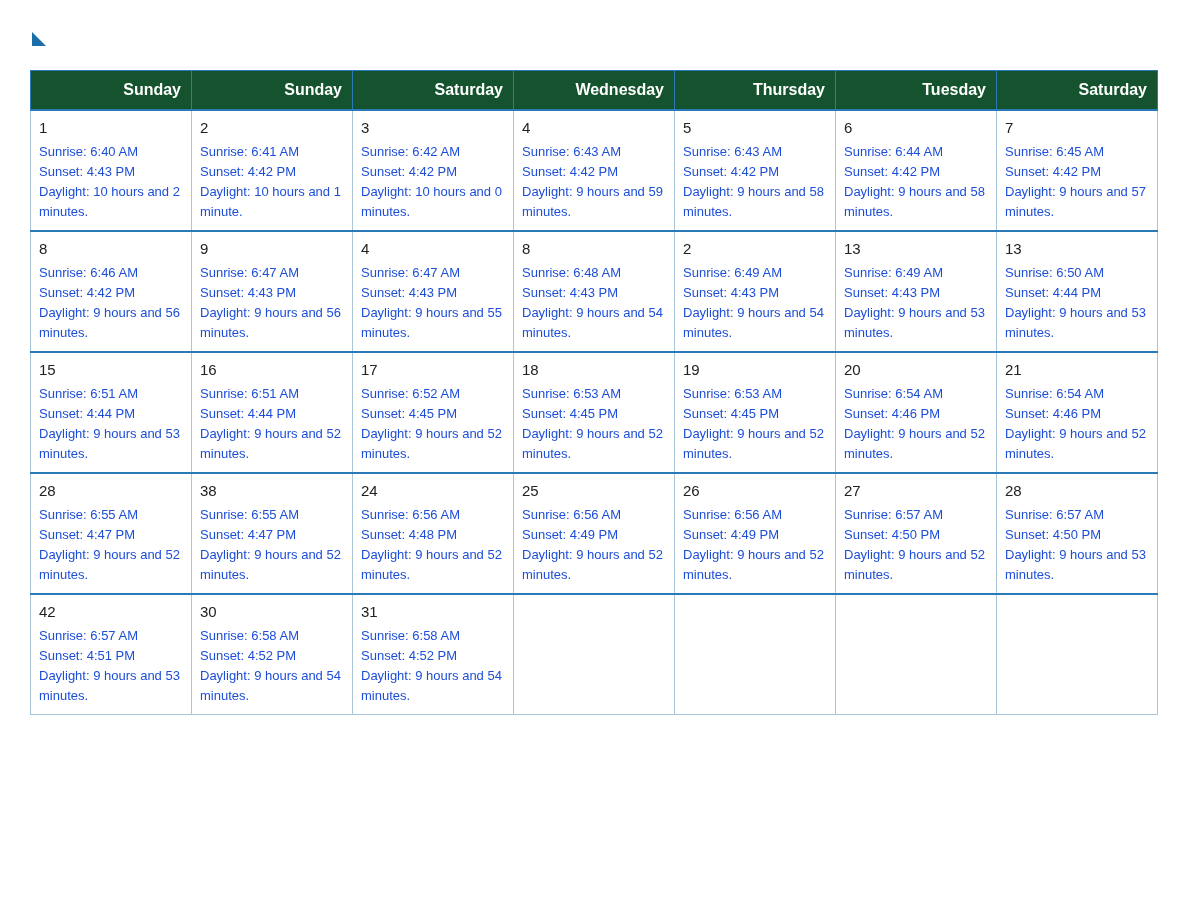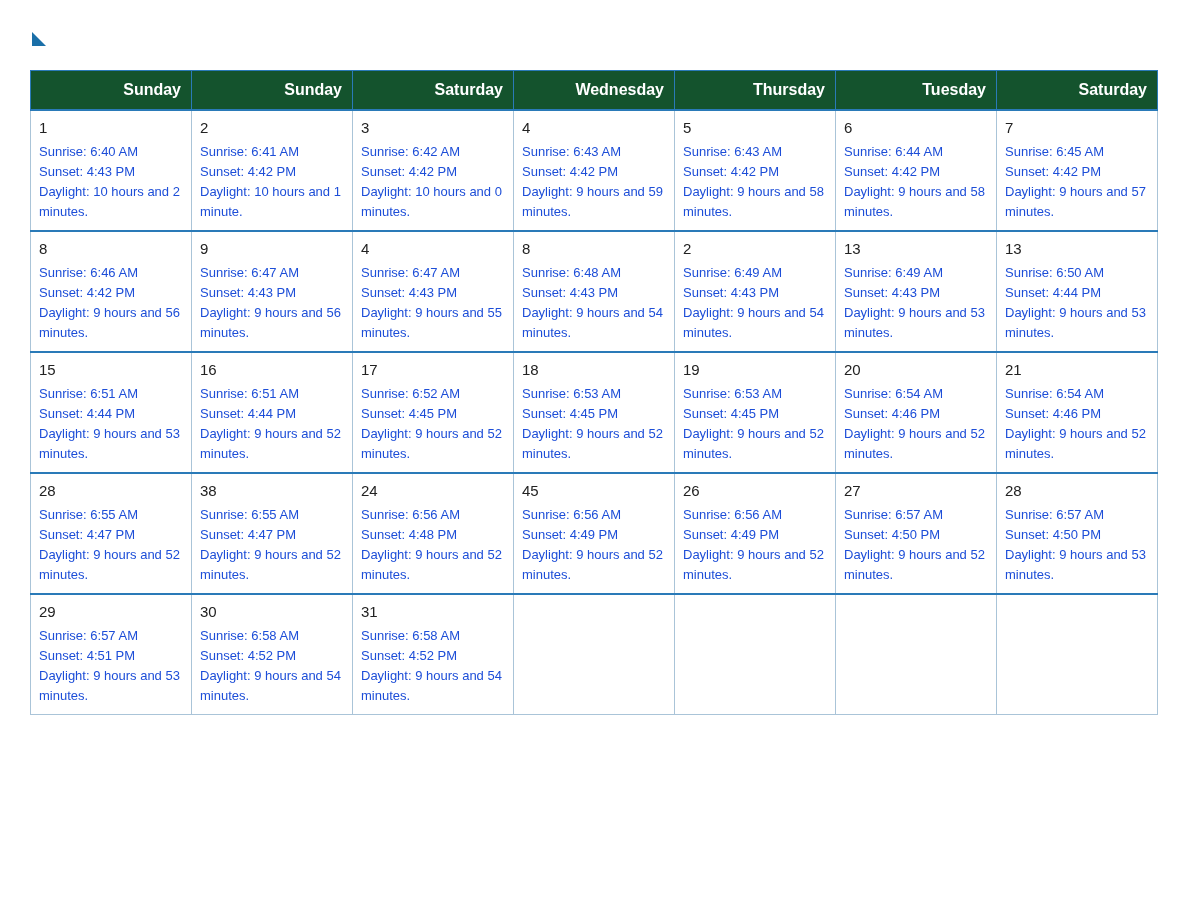--- a/index.html
+++ b/index.html
@@ -171,27 +171,27 @@
         <td><span class="day-number">17</span><span class="day-info">Sunrise: 6:52 AM<br>Sunset: 4:45 PM<br>Daylight: 9 hours and 52 minutes.</span></td>
         <td><span class="day-number">18</span><span class="day-info">Sunrise: 6:53 AM<br>Sunset: 4:45 PM<br>Daylight: 9 hours and 52 minutes.</span></td>
         <td><span class="day-number">19</span><span class="day-info">Sunrise: 6:53 AM<br>Sunset: 4:45 PM<br>Daylight: 9 hours and 52 minutes.</span></td>
         <td><span class="day-number">20</span><span class="day-info">Sunrise: 6:54 AM<br>Sunset: 4:46 PM<br>Daylight: 9 hours and 52 minutes.</span></td>
         <td><span class="day-number">21</span><span class="day-info">Sunrise: 6:54 AM<br>Sunset: 4:46 PM<br>Daylight: 9 hours and 52 minutes.</span></td>
       </tr>
       <tr>
         <td><span class="day-number">28</span><span class="day-info">Sunrise: 6:55 AM<br>Sunset: 4:47 PM<br>Daylight: 9 hours and 52 minutes.</span></td>
         <td><span class="day-number">38</span><span class="day-info">Sunrise: 6:55 AM<br>Sunset: 4:47 PM<br>Daylight: 9 hours and 52 minutes.</span></td>
         <td><span class="day-number">24</span><span class="day-info">Sunrise: 6:56 AM<br>Sunset: 4:48 PM<br>Daylight: 9 hours and 52 minutes.</span></td>
-        <td><span class="day-number">45</span><span class="day-info">Sunrise: 6:56 AM<br>Sunset: 4:49 PM<br>Daylight: 9 hours and 52 minutes.</span></td>
+        <td><span class="day-number">25</span><span class="day-info">Sunrise: 6:56 AM<br>Sunset: 4:49 PM<br>Daylight: 9 hours and 52 minutes.</span></td>
         <td><span class="day-number">26</span><span class="day-info">Sunrise: 6:56 AM<br>Sunset: 4:49 PM<br>Daylight: 9 hours and 52 minutes.</span></td>
         <td><span class="day-number">27</span><span class="day-info">Sunrise: 6:57 AM<br>Sunset: 4:50 PM<br>Daylight: 9 hours and 52 minutes.</span></td>
         <td><span class="day-number">28</span><span class="day-info">Sunrise: 6:57 AM<br>Sunset: 4:50 PM<br>Daylight: 9 hours and 53 minutes.</span></td>
       </tr>
       <tr>
-        <td><span class="day-number">29</span><span class="day-info">Sunrise: 6:57 AM<br>Sunset: 4:51 PM<br>Daylight: 9 hours and 53 minutes.</span></td>
+        <td><span class="day-number">42</span><span class="day-info">Sunrise: 6:57 AM<br>Sunset: 4:51 PM<br>Daylight: 9 hours and 53 minutes.</span></td>
         <td><span class="day-number">30</span><span class="day-info">Sunrise: 6:58 AM<br>Sunset: 4:52 PM<br>Daylight: 9 hours and 54 minutes.</span></td>
         <td><span class="day-number">31</span><span class="day-info">Sunrise: 6:58 AM<br>Sunset: 4:52 PM<br>Daylight: 9 hours and 54 minutes.</span></td>
         <td class="empty-cell"></td>
         <td class="empty-cell"></td>
         <td class="empty-cell"></td>
         <td class="empty-cell"></td>
       </tr>
     </tbody>
 </table>
 

